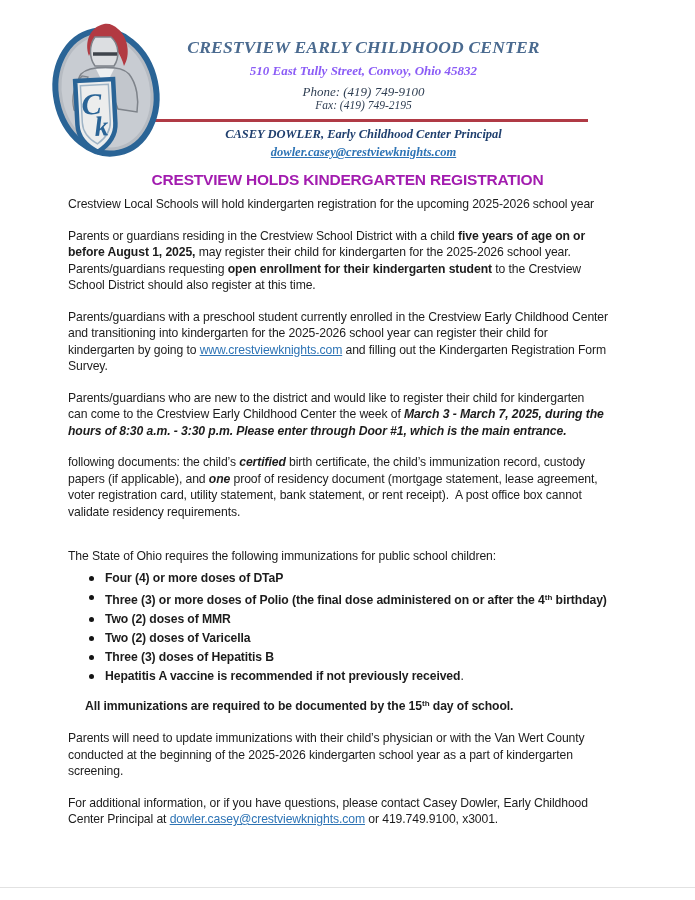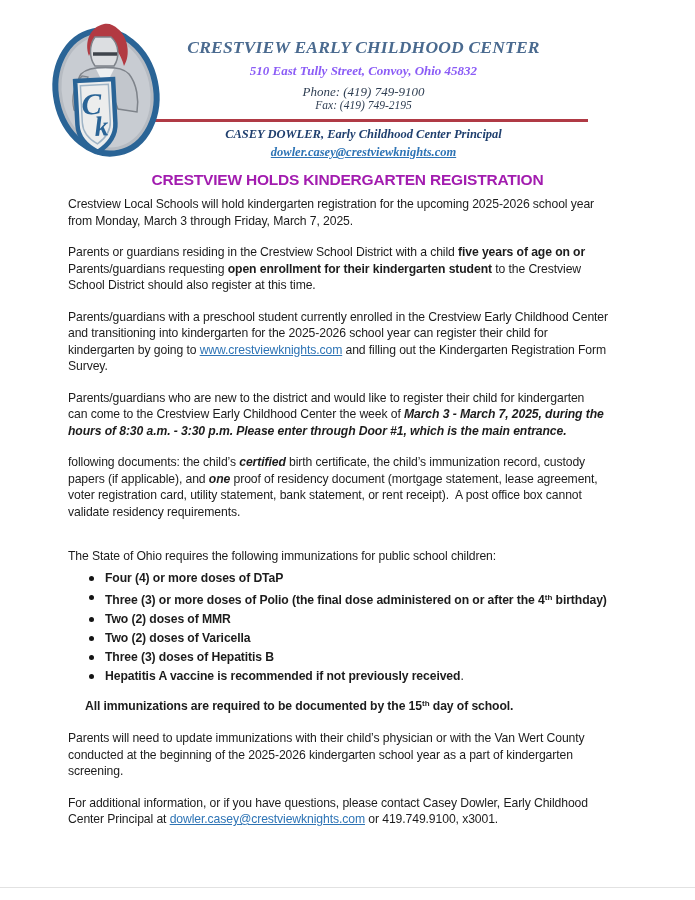--- a/index.html
+++ b/index.html
@@ -73,24 +73,24 @@
   <div class="hdr-center hdr-principal">CASEY DOWLER, Early Childhood Center Principal</div>
   <div class="hdr-center hdr-email-wrap">
     <a class="hdr-email" href="#">dowler.casey@crestviewknights.com</a>
   </div>
 
   <div class="doc-title">CRESTVIEW HOLDS KINDERGARTEN REGISTRATION</div>
 
   <div id="doc-body">
       <div class="para">
         <div class="line"><span>Crestview Local Schools will hold kindergarten registration for the upcoming 2025-2026 school year</span></div>
-        <div class="line"><span>from Monday, March 3 through Friday, March 7, 2025.</span></div>
       </div>
       <div class="para">
         <div class="line"><span>Parents or guardians residing in the Crestview School District with a child </span><span class="b">five years of age on or</span></div>
+        <div class="line"><span class="b">before August 1, 2025,</span><span> may register their child for kindergarten for the 2025-2026 school year.</span></div>
         <div class="line"><span>Parents/guardians requesting </span><span class="b">open enrollment for their kindergarten student</span><span> to the Crestview</span></div>
         <div class="line"><span>School District should also register at this time.</span></div>
       </div>
       <div class="para">
         <div class="line"><span>Parents/guardians with a preschool student currently enrolled in the Crestview Early Childhood Center</span></div>
         <div class="line"><span>and transitioning into kindergarten for the 2025-2026 school year can register their child for</span></div>
         <div class="line"><span>kindergarten by going to </span><a class="link" href="#">www.crestviewknights.com</a><span> and filling out the Kindergarten Registration Form</span></div>
         <div class="line"><span>Survey.</span></div>
       </div>
       <div class="para">

